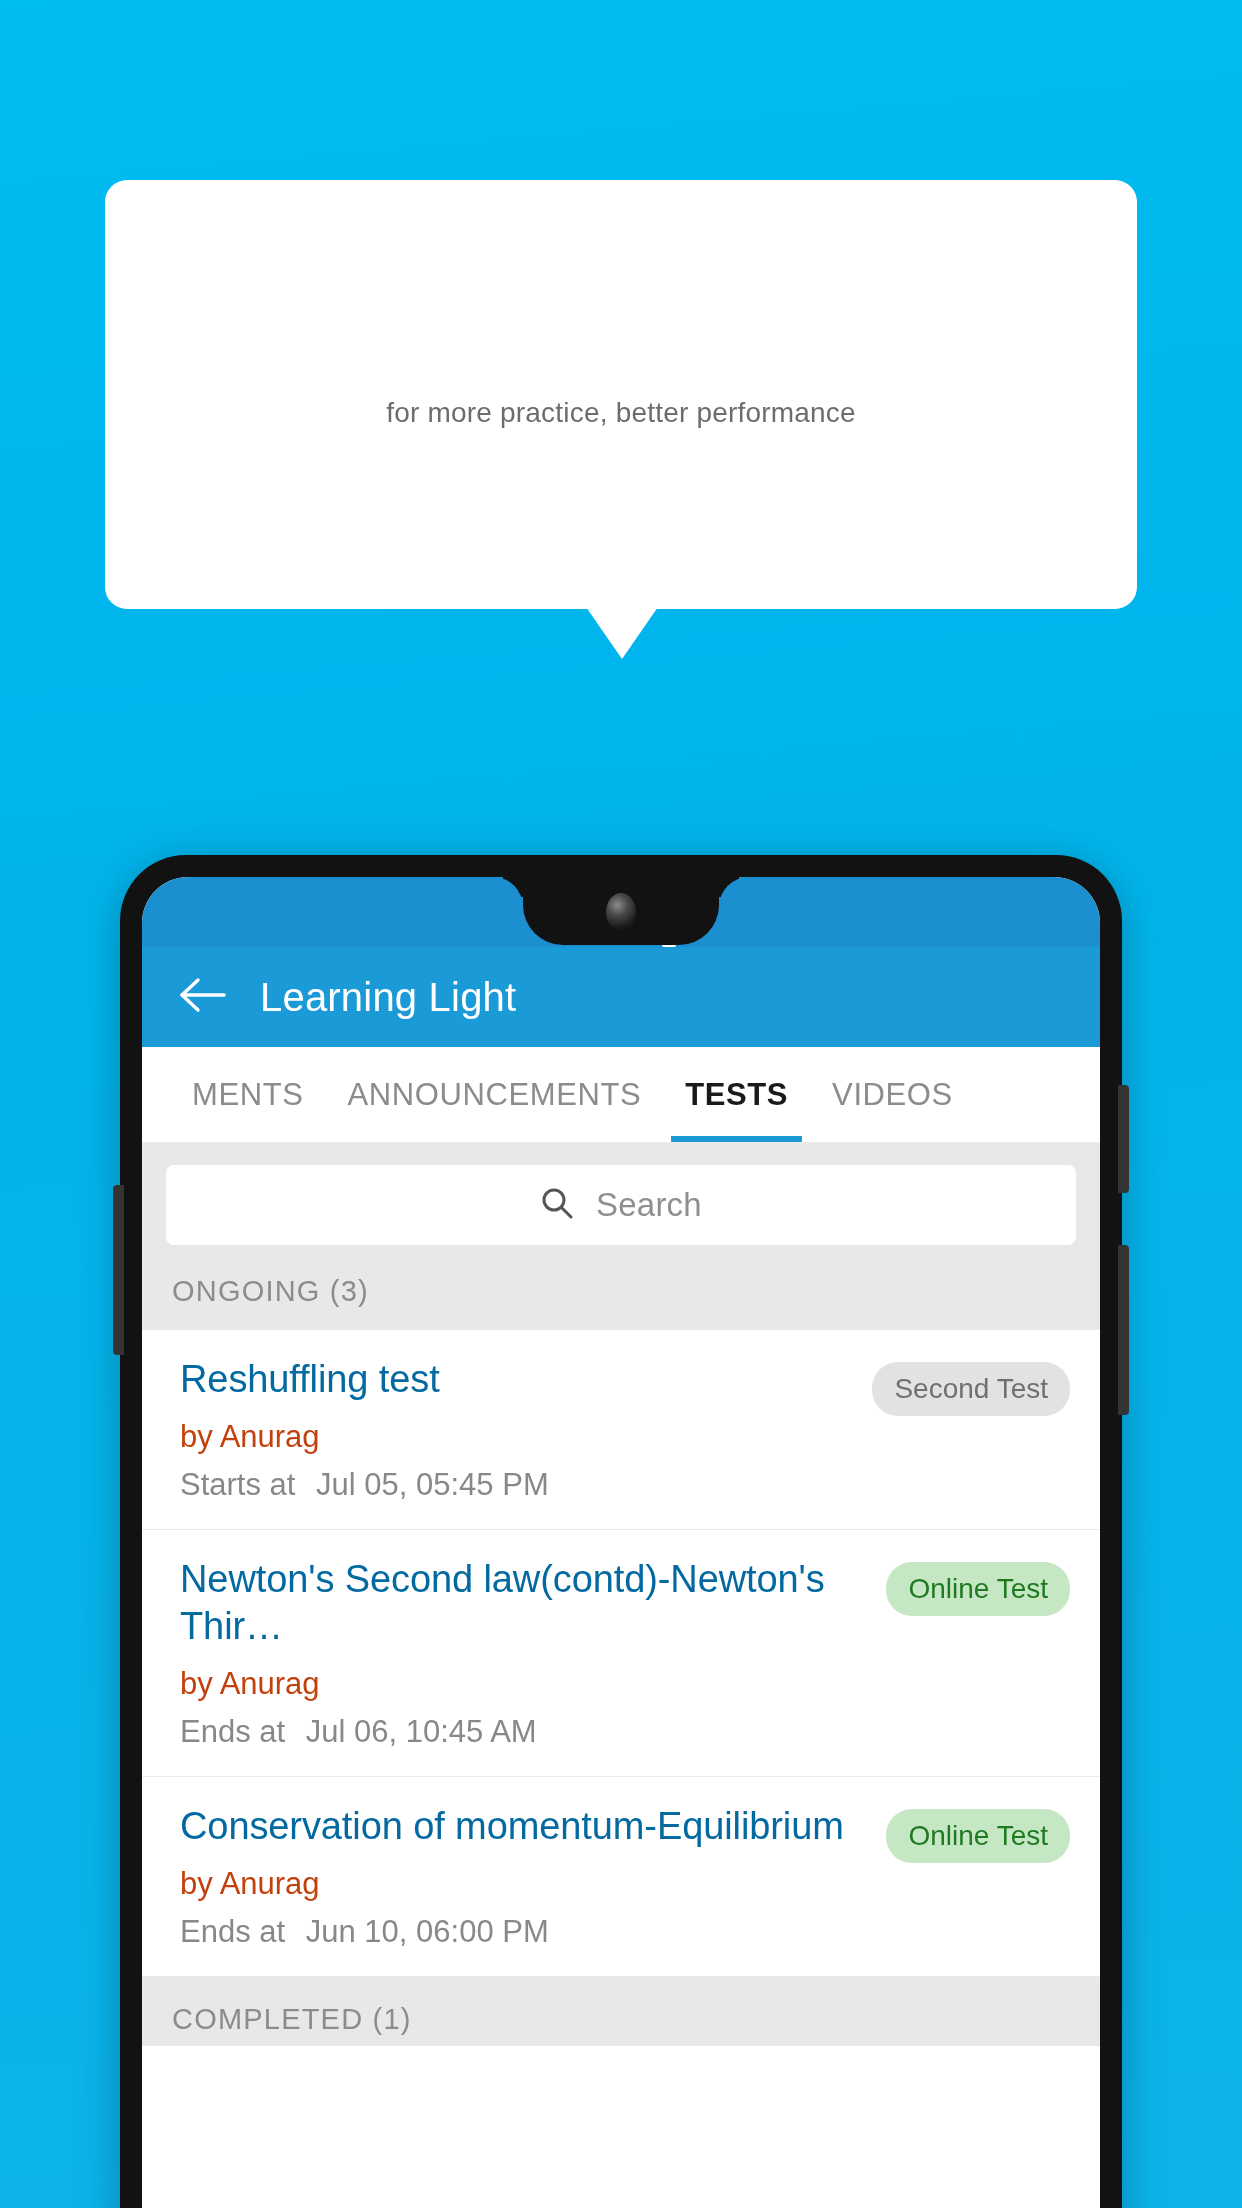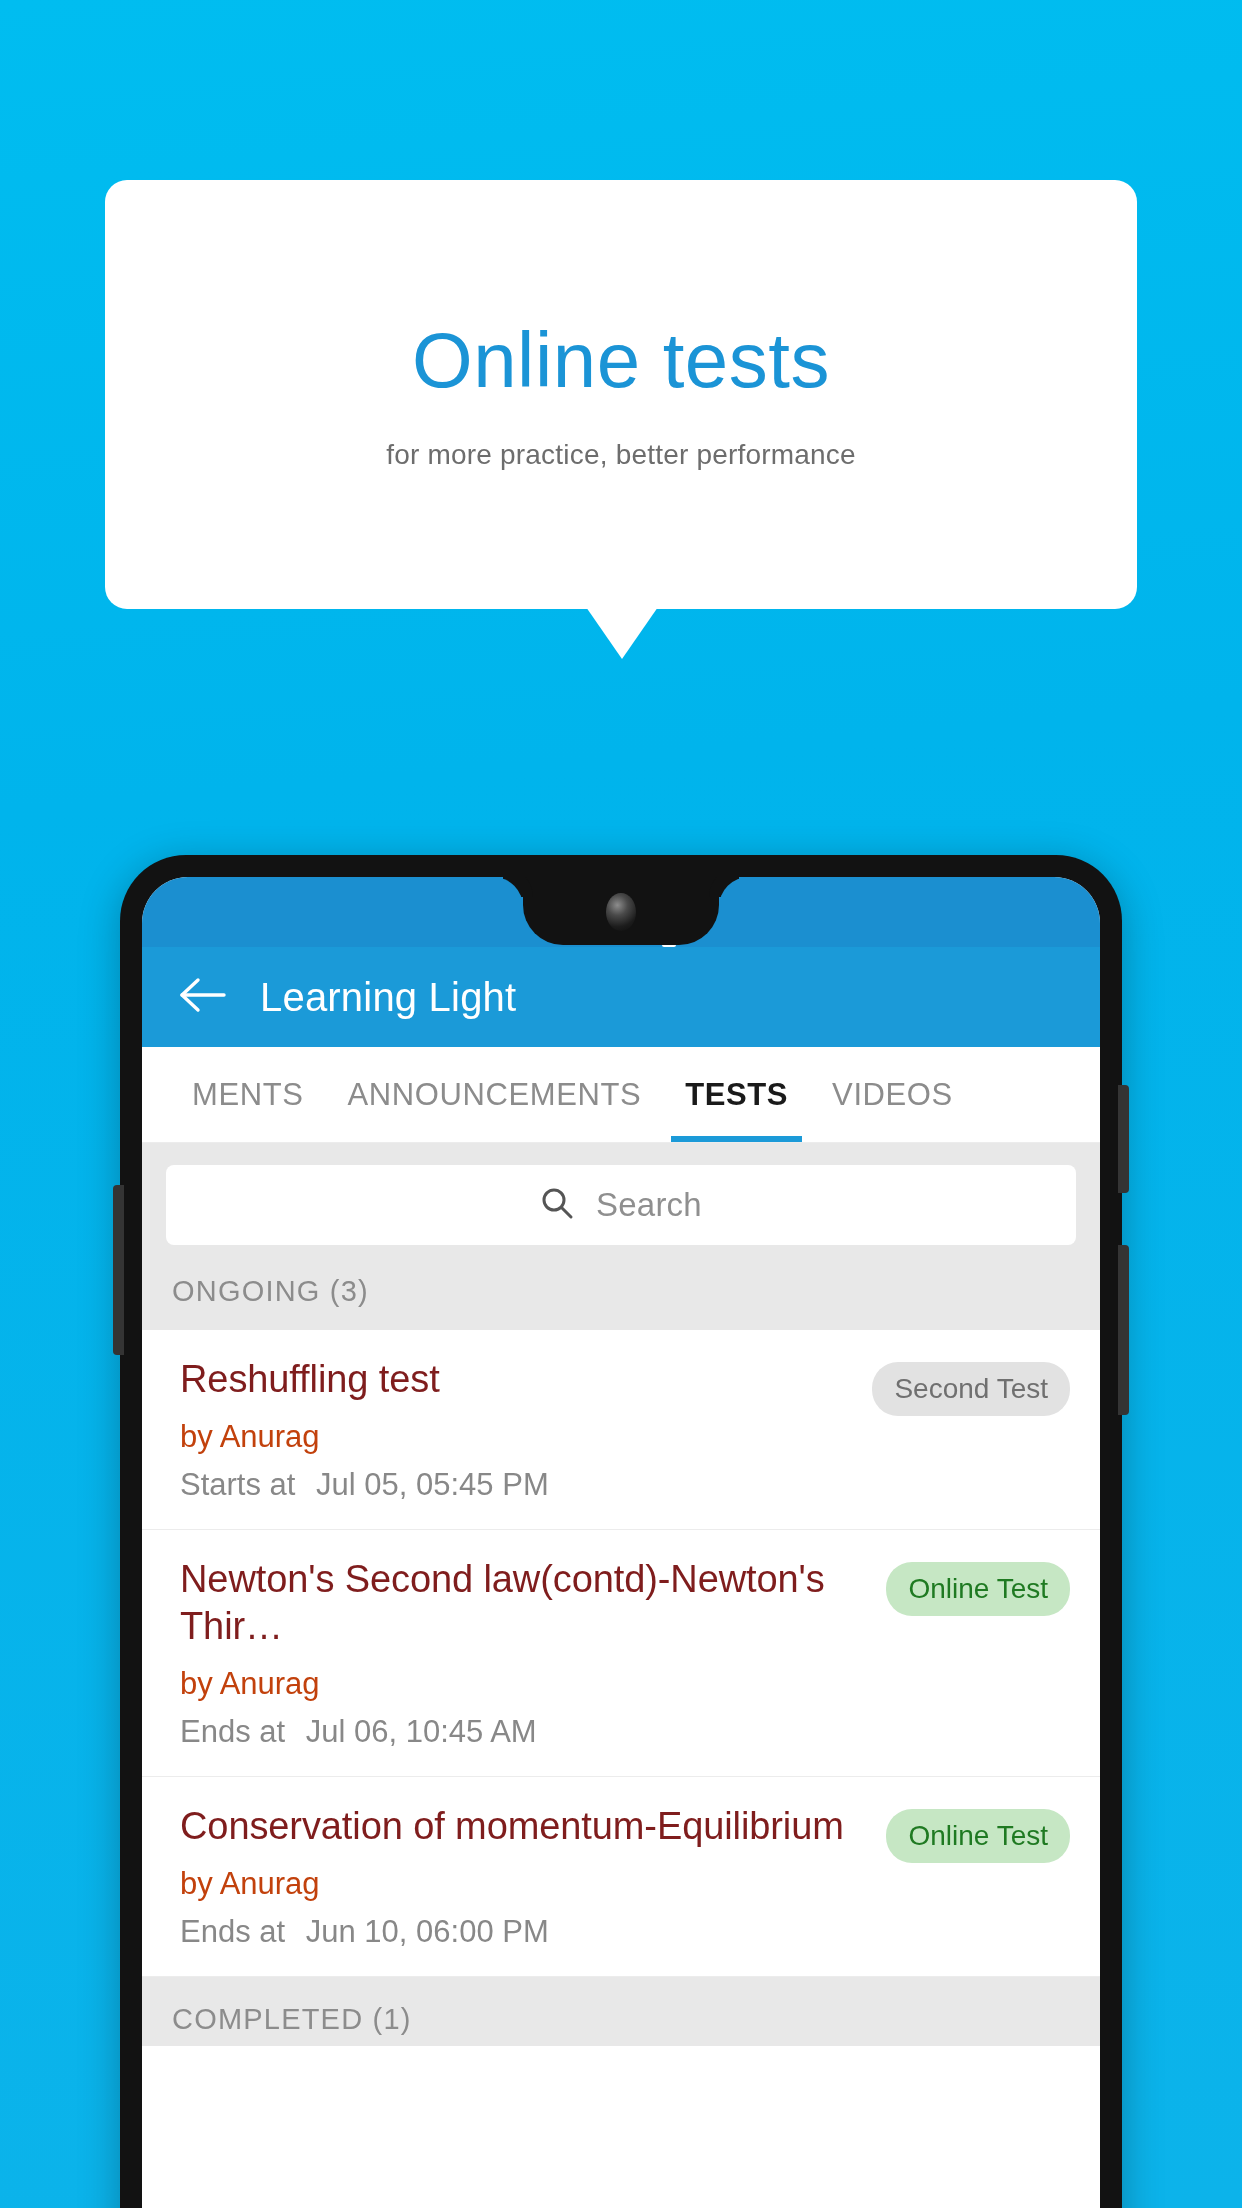--- a/index.html
+++ b/index.html
@@ -292,21 +292,21 @@
     display: flex;
     justify-content: space-between;
     align-items: flex-start;
     gap: 18px;
   }
 
   .test-main { flex: 1; min-width: 0; }
 
   .test-title {
     font-size: 38px;
-    color: #7f1d1d;
+    color: #0369a1;
     line-height: 1.24;
     letter-spacing: -0.1px;
     margin-bottom: 16px;
   }
 
   .test-author {
     font-size: 31px;
     color: #c2410c;
     margin-bottom: 12px;
   }
@@ -334,21 +334,20 @@
 
   .badge-online {
     background: #c6e7c4;
     color: #1f7a22;
   }
 </style>
 </head>
 <body>
 
 <div id="promo-card">
-  <div id="promo-title">Online tests</div>
   <div id="promo-subtitle">for more practice, better performance</div>
 </div>
 <div id="promo-tail"></div>
 
 <div id="phone-device">
   <div id="phone-side-button"></div>
   <div id="phone-side-button-right-a"></div>
   <div id="phone-side-button-right-b"></div>
 
   <div id="phone-screen">

